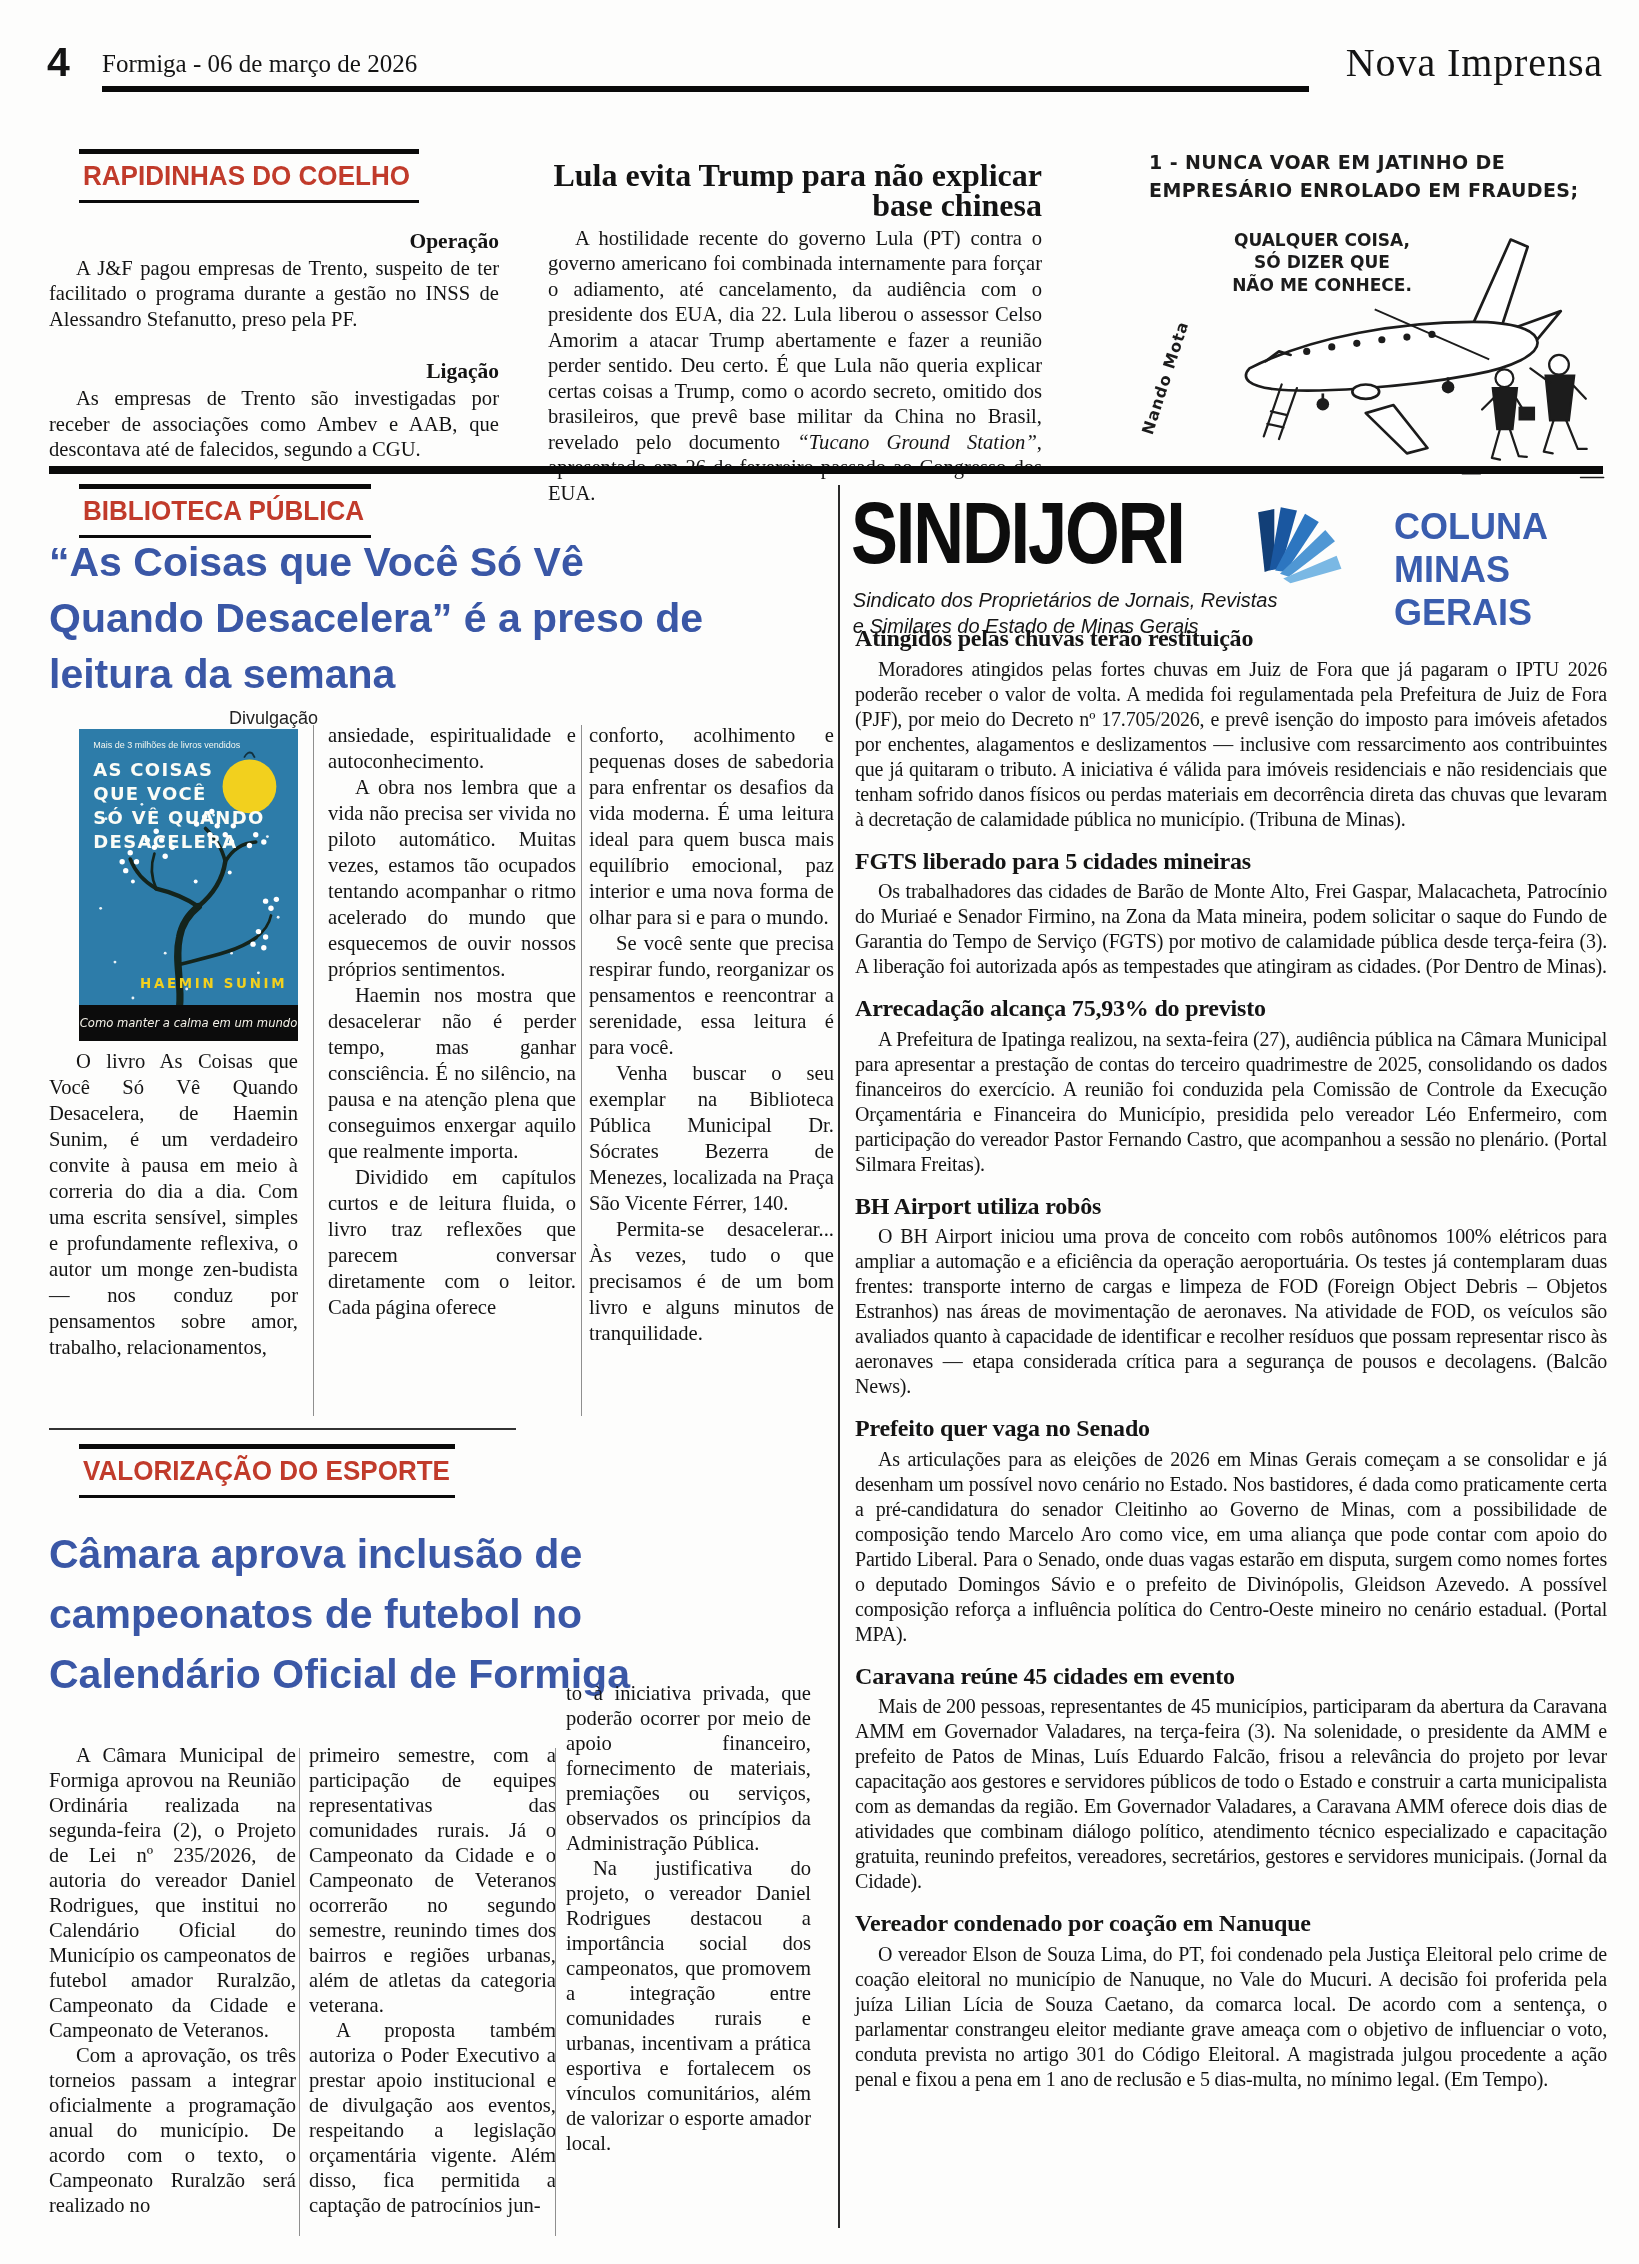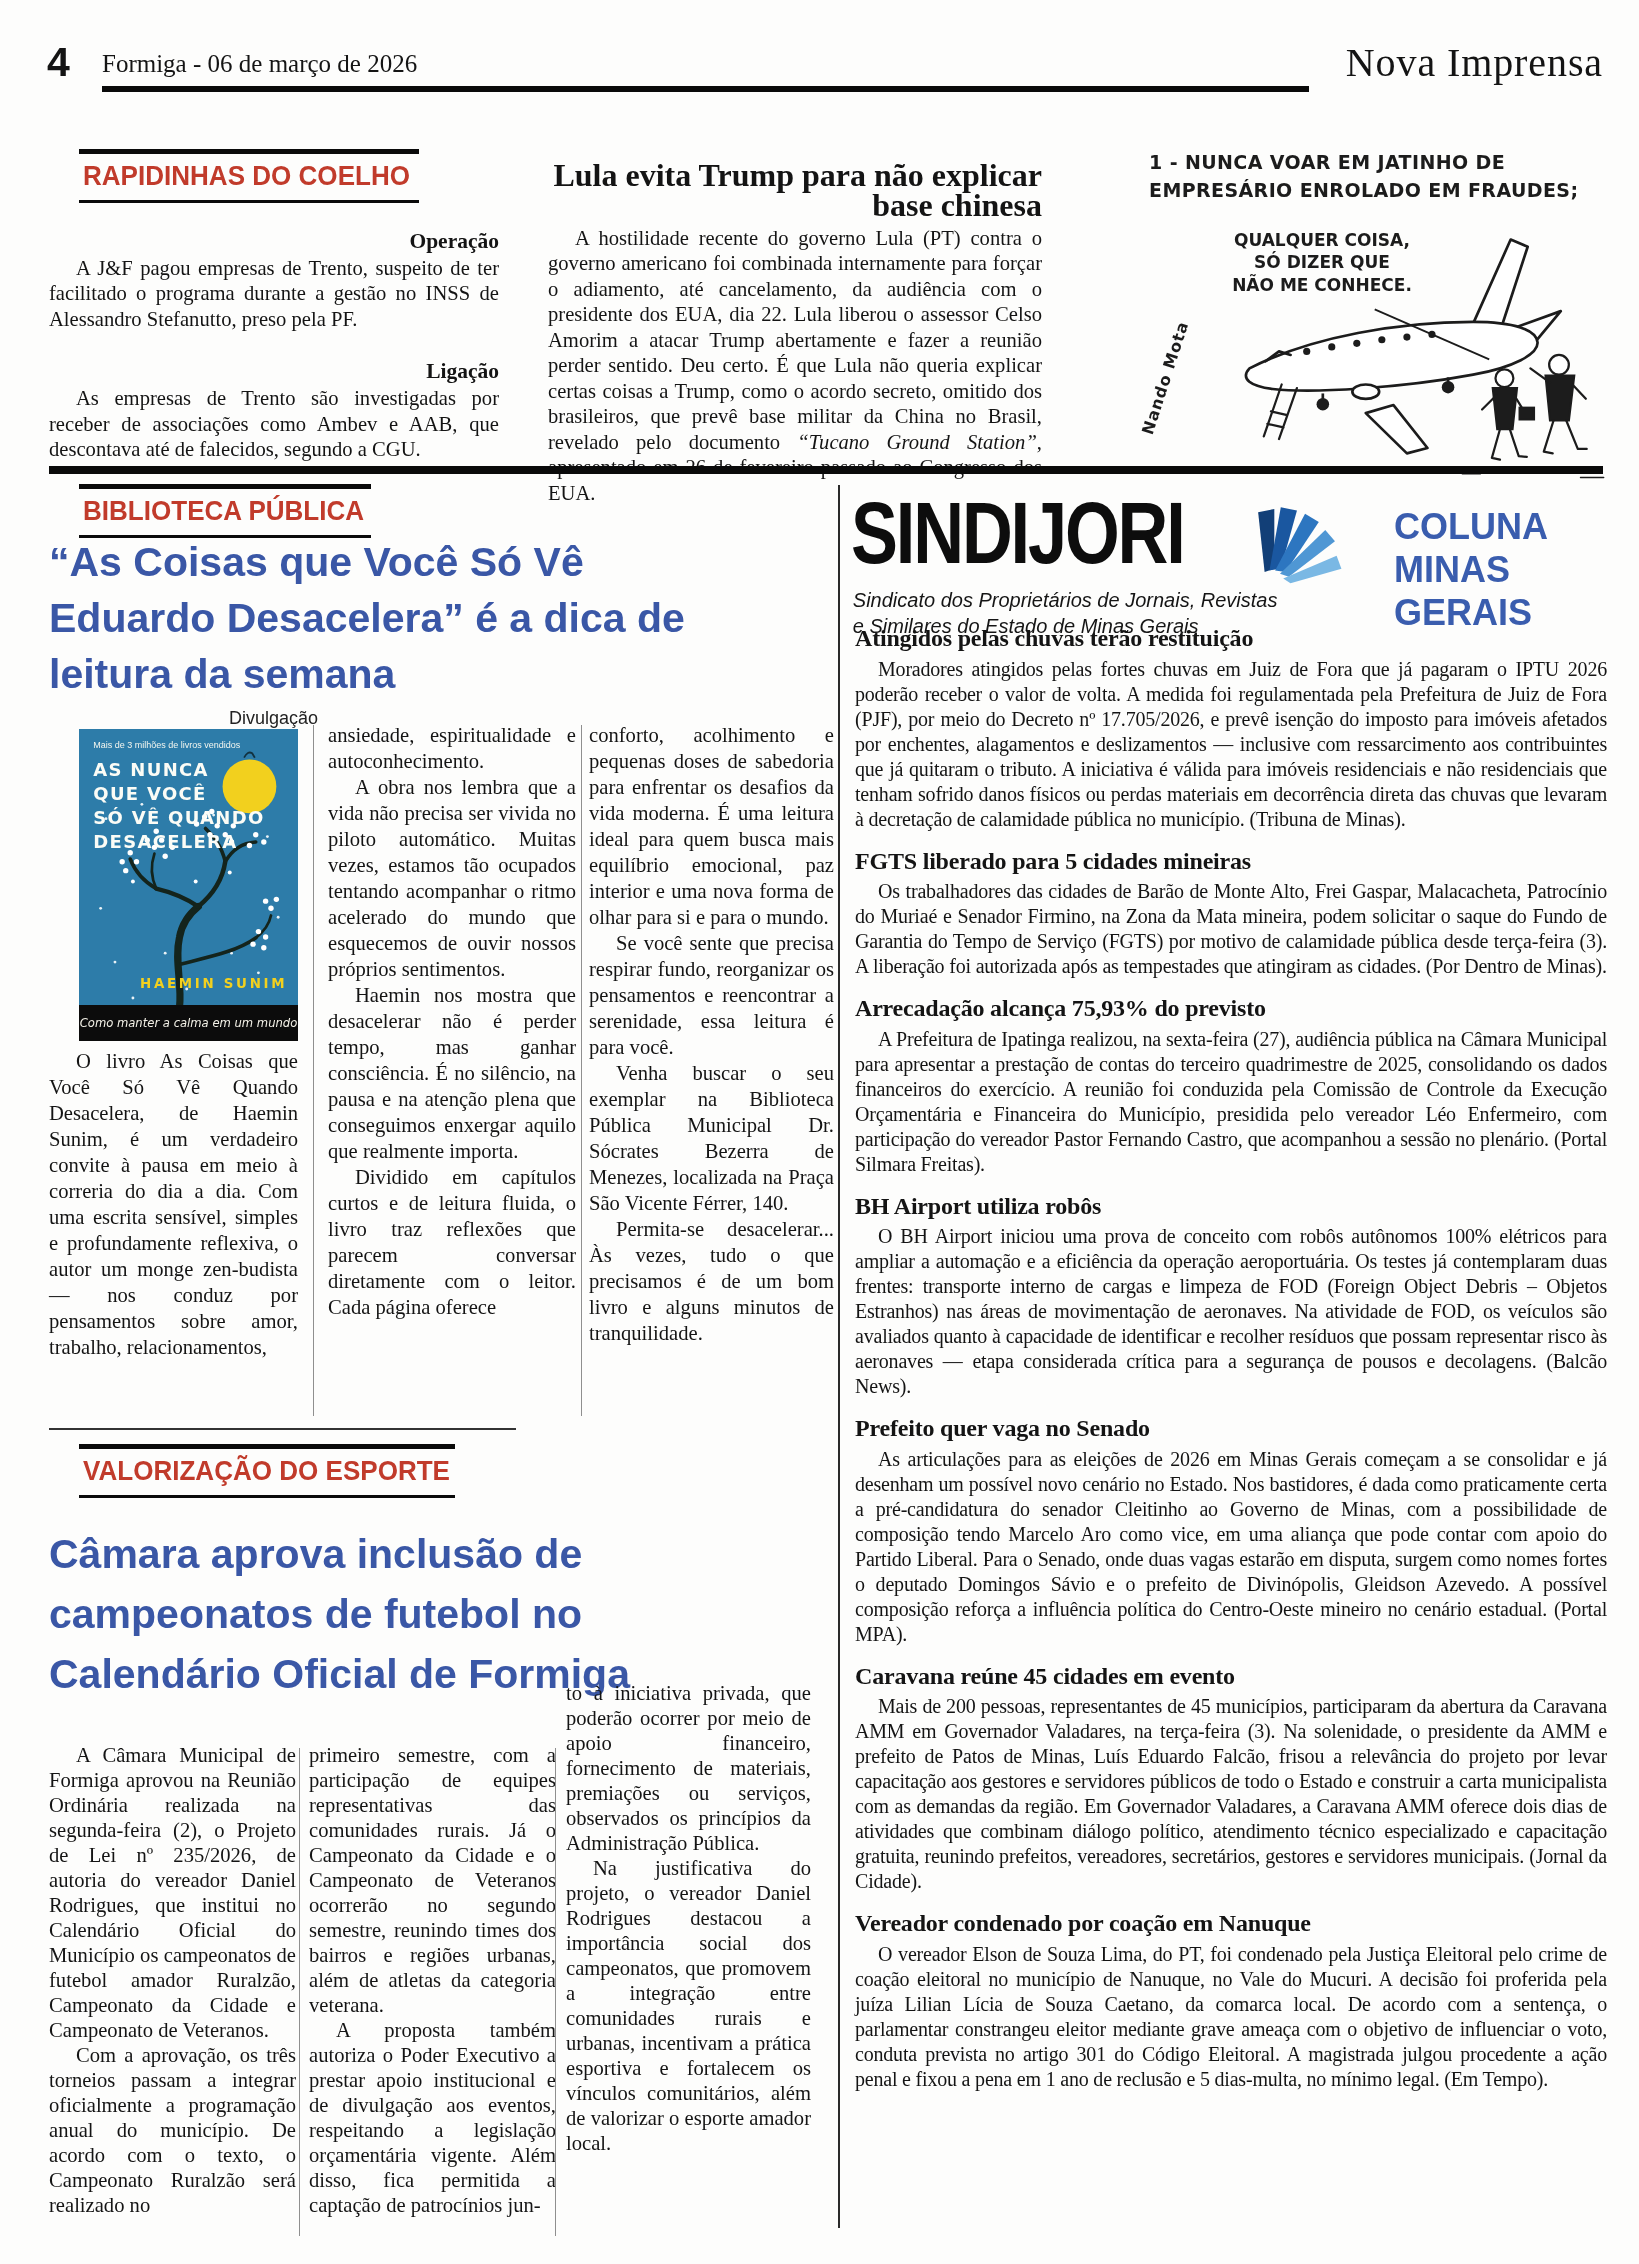--- a/index.html
+++ b/index.html
@@ -171,21 +171,21 @@
   </div>
 
   <div class="rule" id="page-rule"></div>
   <div class="abs" id="vline"></div>
 
   <div class="kicker" id="bib-kicker">
     <span>BIBLIOTECA PÚBLICA</span>
   </div>
   <div class="blue-head" id="bib-headline">
     <div>“As Coisas que Você Só Vê</div>
-    <div>Eduardo Desacelera” é a dica de</div>
+    <div>Quando Desacelera” é a preso de</div>
     <div>leitura da semana</div>
   </div>
   <div class="abs" id="bib-credit">Divulgação</div>
 
   <div class="abs" id="book">
     <svg width="219" height="312" viewBox="0 0 244 348" style="position:absolute;left:0;top:0;">
       <g fill="#ffffff" opacity=".9">
         <circle cx="30" cy="100" r="1.6"></circle>
           <circle cx="70" cy="84" r="1.6"></circle>
           <circle cx="150" cy="96" r="1.6"></circle>
@@ -241,21 +241,21 @@
           <circle cx="208" cy="232" r="3"></circle>
           <circle cx="194" cy="240" r="3"></circle>
           <circle cx="206" cy="244" r="3"></circle>
         <circle cx="60" cy="170" r="2.2"></circle>
           <circle cx="130" cy="170" r="2.2"></circle>
           <circle cx="168" cy="160" r="2.2"></circle>
       </g>
     </svg>
     <div class="ov" id="book-note">Mais de 3 milhões de livros vendidos</div>
     <div class="ov" id="book-title">
-      <div>AS NUNCA</div>
+      <div>AS COISAS</div>
       <div>QUE VOCÊ</div>
       <div>SÓ VÊ QUANDO</div>
       <div>DESACELERA</div>
     </div>
     <div class="ov" id="book-author">HAEMIN SUNIM</div>
     <div id="book-band"></div>
     <div class="ov" id="book-tagline">Como manter a calma em um mundo frenético</div>
   </div>
 
   <div class="abs bibcol" id="bib-col2">

